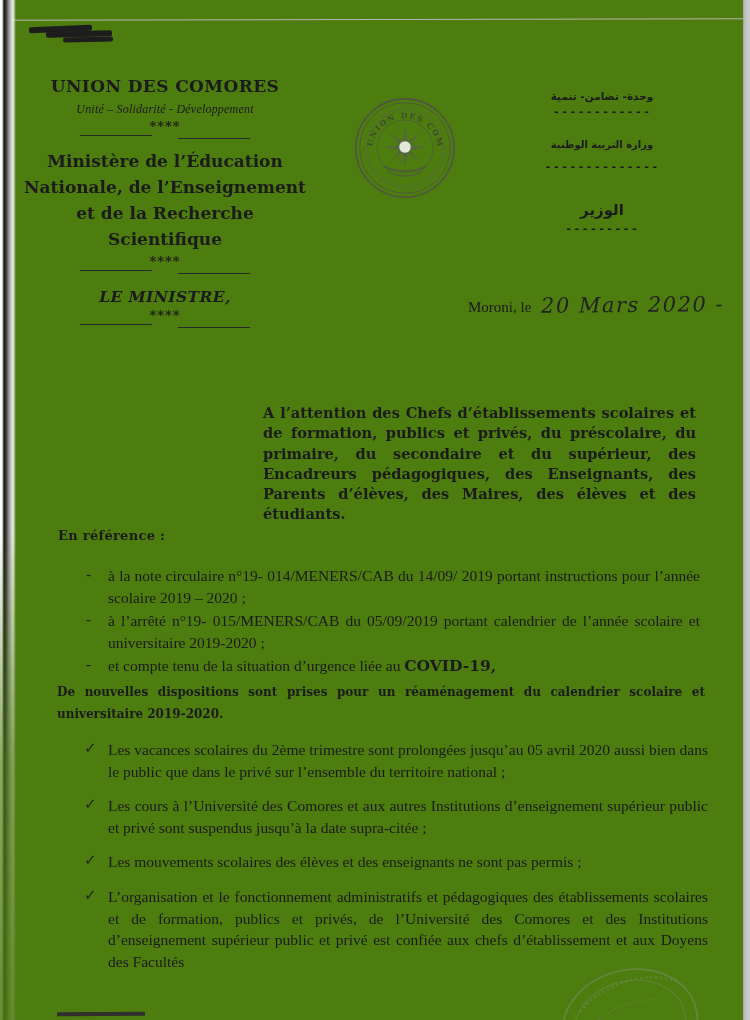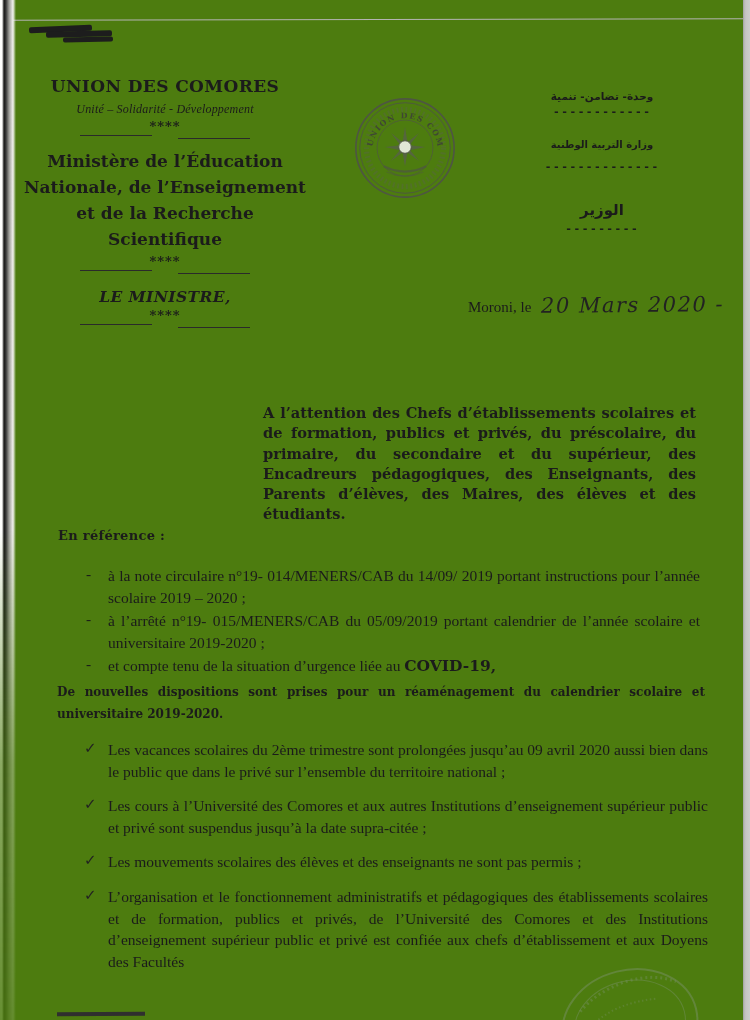--- a/index.html
+++ b/index.html
@@ -167,21 +167,21 @@
       <span class="marker">-</span>
       <div class="txt"><span>et compte tenu de la situation d’urgence liée au </span><b class="inl">COVID-19,</b></div>
     </div>
   </div>
 
   <div class="prov-heading">De nouvelles dispositions sont prises pour un réaménagement du calendrier scolaire et universitaire 2019-2020.</div>
 
   <div class="check-list">
     <div class="check-item">
       <span class="marker">✓</span>
-      <div class="txt">Les vacances scolaires du 2ème trimestre sont prolongées jusqu’au 09 avril 2020 aussi bien dans le public que dans le privé sur l’ensemble du territoire national ;</div>
+      <div class="txt">Les vacances scolaires du 2ème trimestre sont prolongées jusqu’au 05 avril 2020 aussi bien dans le public que dans le privé sur l’ensemble du territoire national ;</div>
     </div>
     <div class="check-item">
       <span class="marker">✓</span>
       <div class="txt">Les cours à l’Université des Comores et aux autres Institutions d’enseignement supérieur public et privé sont suspendus jusqu’à la date supra-citée ;</div>
     </div>
     <div class="check-item">
       <span class="marker">✓</span>
       <div class="txt">Les mouvements scolaires des élèves et des enseignants ne sont pas permis ;</div>
     </div>
     <div class="check-item">

